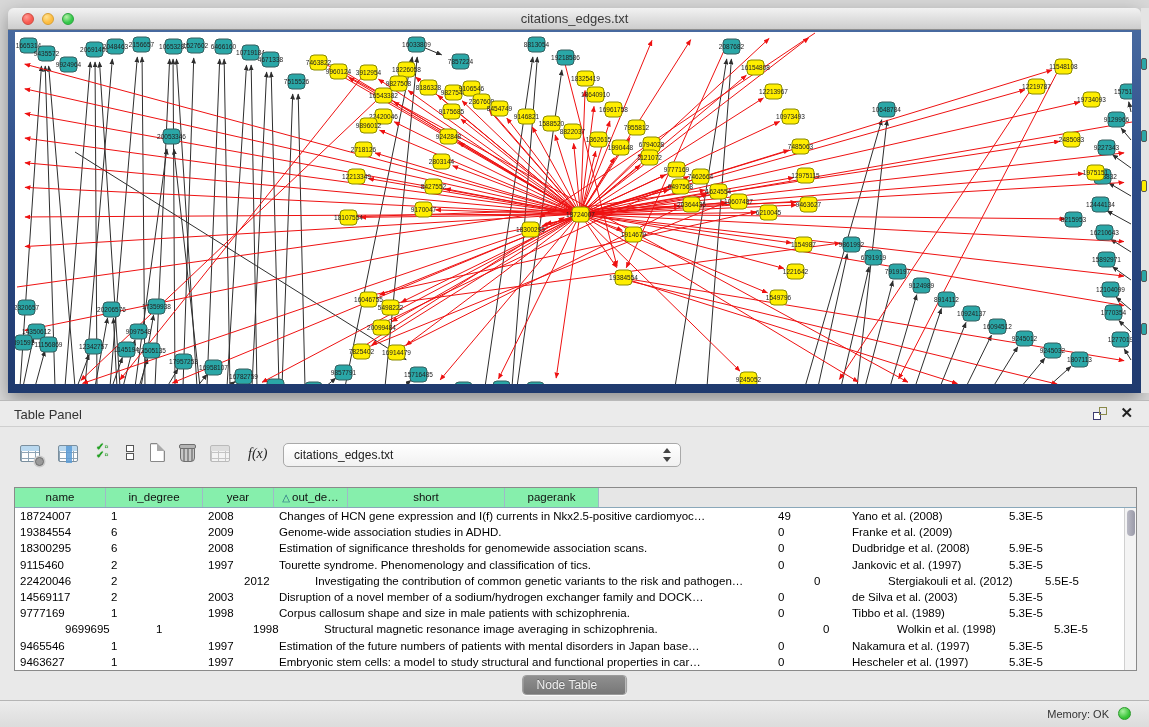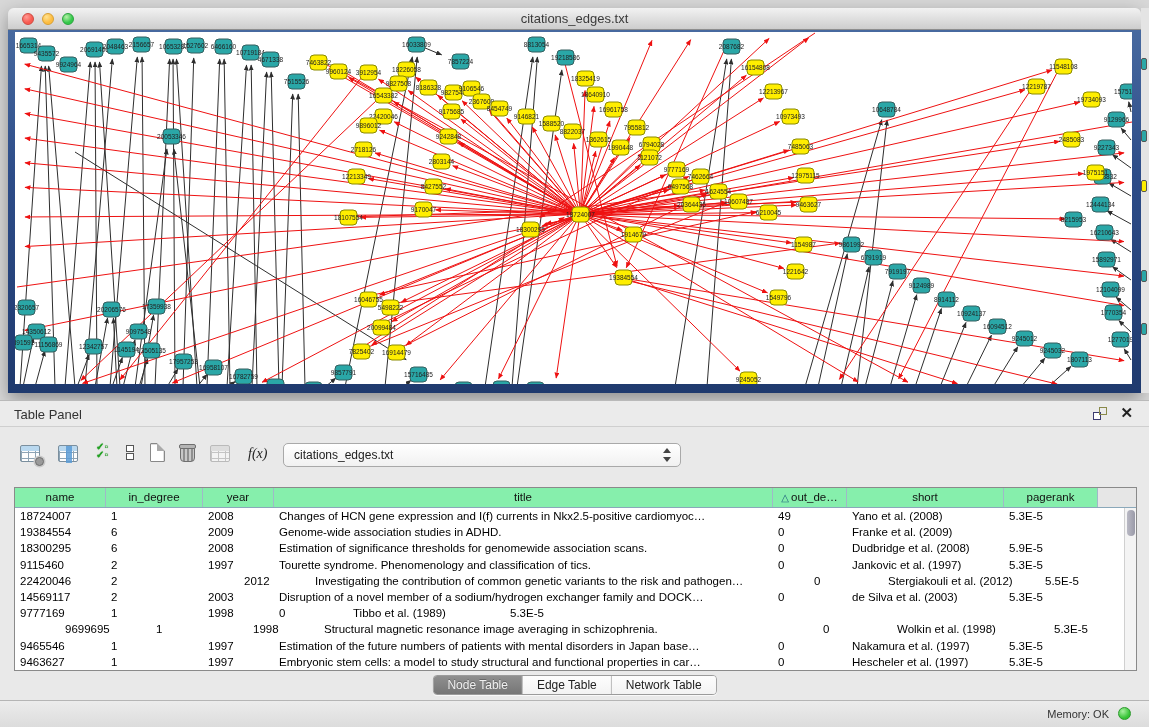--- a/index.html
+++ b/index.html
@@ -85,21 +85,21 @@
   .td { flex:none; font-size:11.5px; color:#000; line-height:16px; padding-left:5px;
     overflow:hidden; white-space:nowrap; }
   #vscroll { position:absolute; right:0; top:20px; width:12px; bottom:0;
     background:#f4f4f4; border-left:1px solid #d0d0d0; }
   #vthumb { position:absolute; left:1.5px; top:2px; width:8px; height:26px;
     border-radius:4px; background:linear-gradient(90deg,#b9b9c4,#9a9aa8); }
 
   
   #table-tabs { position:absolute; left:50%; transform:translateX(-50%); top:274px;
     display:flex; height:20px; border:1px solid #9b9b9b; border-radius:4px;
-    overflow:hidden; background:#fbfbfb; box-shadow:0 1px 0 rgba(255,255,255,.7); }
+    overflow:hidden; background:#fbfbfb; box-shadow:0 1px 0 rgba(255,255,255,.7);flex-direction:column; }
   .tab { font-size:12px; line-height:19px; padding:0 14px; color:#222;
     border-right:1px solid #b5b5b5; background:linear-gradient(180deg,#fdfdfd,#f3f3f3); }
   .tab:last-child { border-right:none; }
   .tab.selected { background:linear-gradient(180deg,#8f8f8f,#767676); color:#efefef;
     text-shadow:0 -1px 0 rgba(0,0,0,.25); }
 
   
   #status-bar { position:absolute; left:0; top:700px; width:1149px; height:27px;
     background:linear-gradient(180deg,#ececec,#dcdcdc); border-top:1px solid #b5b5b5; }
   #memory-label { position:absolute; right:40px; top:7px; font-size:11px; color:#333; }
@@ -854,21 +854,20 @@
           <i class="dn"></i>
         </span>
     </div>
   </div>
 
   <div id="data-table">
     <div id="thead">
         <div class="th" style="width: 91px;">name</div>
         <div class="th" style="width: 97px;">in_degree</div>
         <div class="th" style="width: 71px;">year</div>
-        <div class="th" style="width: 499px;">title</div>
         <div class="th" style="width: 74px;"><span class="sort-glyph">△</span>out_de…</div>
         <div class="th" style="width: 157px;">short</div>
         <div class="th" style="width: 94px;">pagerank</div>
         <div class="th filler"></div>
       </div>
     <div id="tbody">
         <div class="tr">
           <div class="td" style="width: 91px;">18724007</div>
           <div class="td" style="width: 97px;">1</div>
           <div class="td" style="width: 71px;">2008</div>
@@ -919,20 +918,21 @@
           <div class="td" style="width: 71px;">2003</div>
           <div class="td" style="width: 499px;">Disruption of a novel member of a sodium/hydrogen exchanger family and DOCK…</div>
           <div class="td" style="width: 74px;">0</div>
           <div class="td" style="width: 157px;">de Silva et al. (2003)</div>
           <div class="td" style="width: 94px;">5.3E-5</div>
         </div>
         <div class="tr">
           <div class="td" style="width: 91px;">9777169</div>
           <div class="td" style="width: 97px;">1</div>
           <div class="td" style="width: 71px;">1998</div>
+          <div class="td" style="width: 499px;">Corpus callosum shape and size in male patients with schizophrenia.</div>
           <div class="td" style="width: 74px;">0</div>
           <div class="td" style="width: 157px;">Tibbo et al. (1989)</div>
           <div class="td" style="width: 94px;">5.3E-5</div>
         </div>
         <div class="tr">
           <div class="td" style="width: 91px; margin-left: 45px;">9699695</div>
           <div class="td" style="width: 97px;">1</div>
           <div class="td" style="width: 71px;">1998</div>
           <div class="td" style="width: 499px;">Structural magnetic resonance image averaging in schizophrenia.</div>
           <div class="td" style="width: 74px;">0</div>

